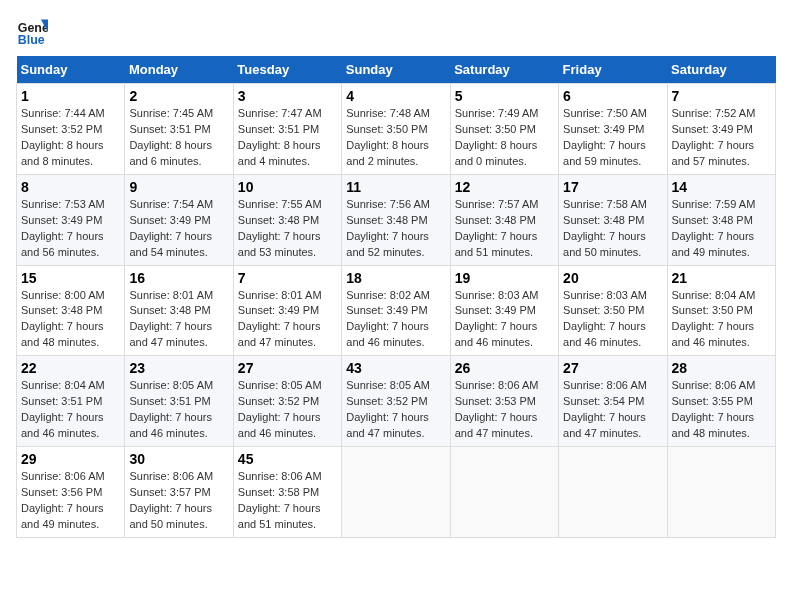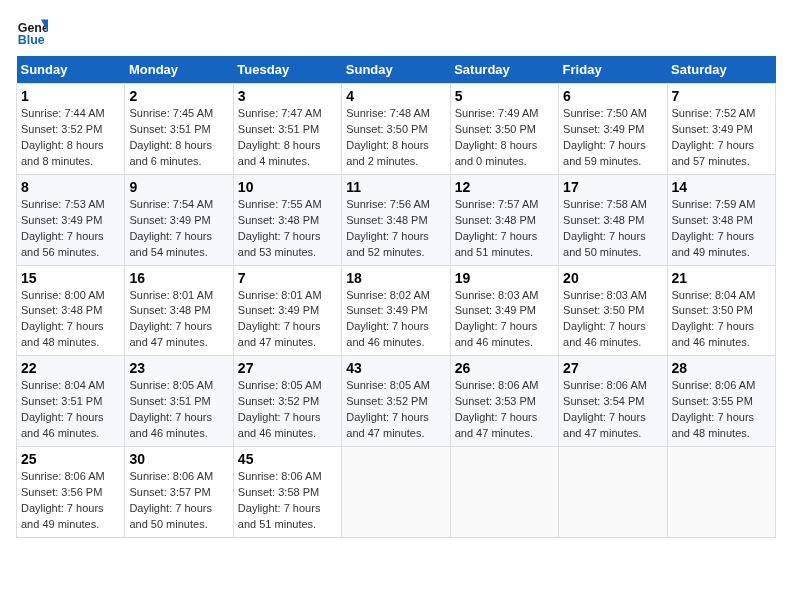--- a/index.html
+++ b/index.html
@@ -225,21 +225,21 @@
         <span class="day-num">27</span>
         <span class="day-info">Sunrise: 8:06 AM<br>Sunset: 3:54 PM<br>Daylight: 7 hours and 47 minutes.</span>
       </td>
         <td>
         <span class="day-num">28</span>
         <span class="day-info">Sunrise: 8:06 AM<br>Sunset: 3:55 PM<br>Daylight: 7 hours and 48 minutes.</span>
       </td>
       </tr>
       <tr>
         <td>
-        <span class="day-num">25</span>
+        <span class="day-num">29</span>
         <span class="day-info">Sunrise: 8:06 AM<br>Sunset: 3:56 PM<br>Daylight: 7 hours and 49 minutes.</span>
       </td>
         <td>
         <span class="day-num">30</span>
         <span class="day-info">Sunrise: 8:06 AM<br>Sunset: 3:57 PM<br>Daylight: 7 hours and 50 minutes.</span>
       </td>
         <td>
         <span class="day-num">45</span>
         <span class="day-info">Sunrise: 8:06 AM<br>Sunset: 3:58 PM<br>Daylight: 7 hours and 51 minutes.</span>
       </td>

